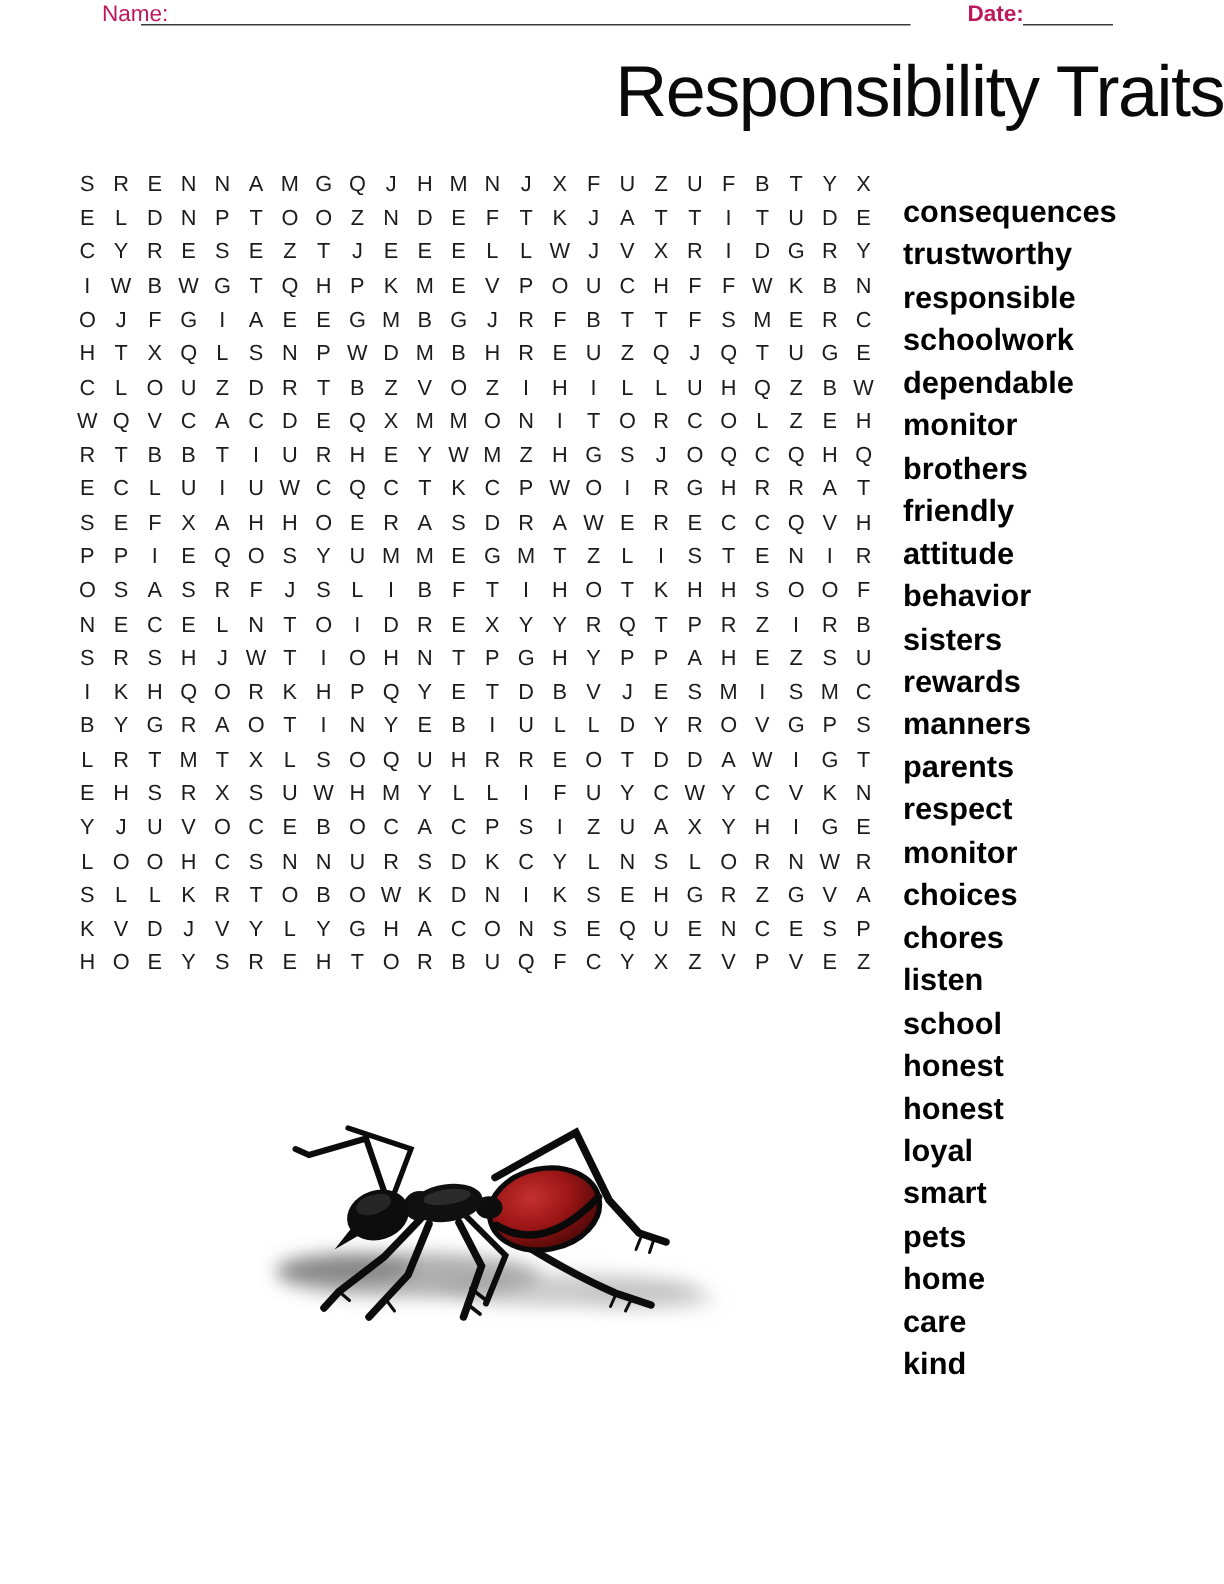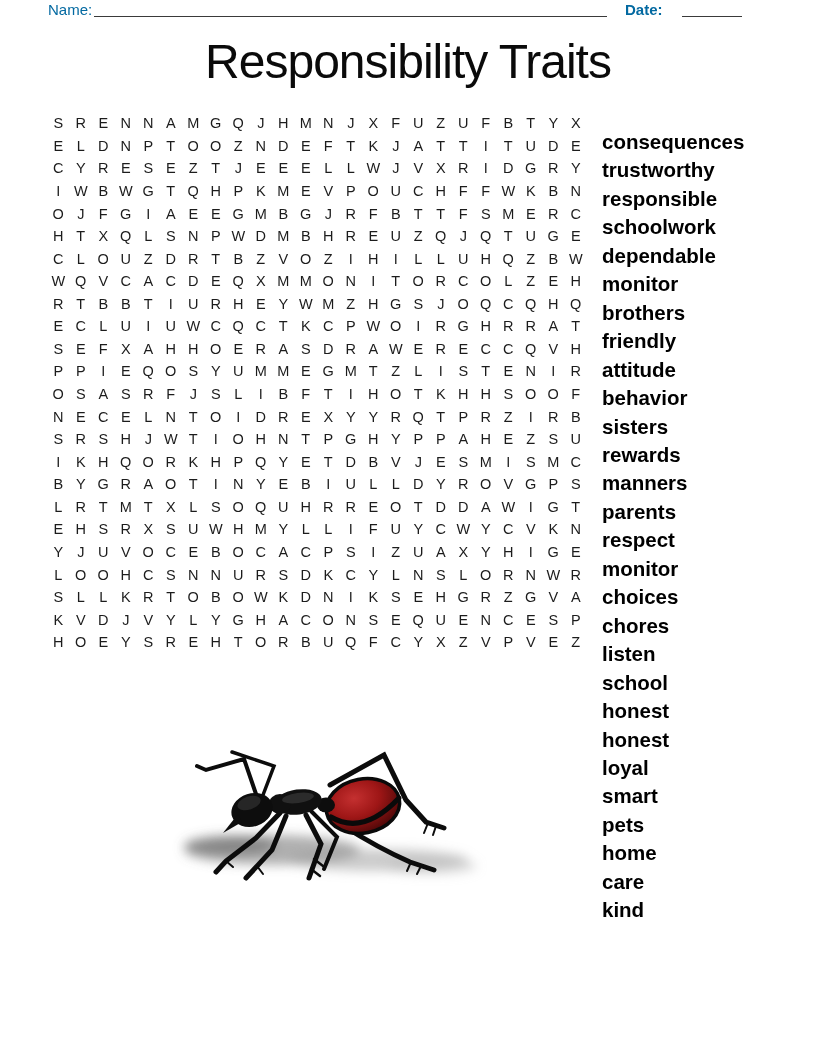--- a/index.html
+++ b/index.html
@@ -11,39 +11,40 @@
     background: #ffffff;
     font-family: "Liberation Sans", sans-serif;
     color: #000;
     overflow: hidden;
   }
   
   .hdr-label {
     position: absolute;
     top: 1px;
     font-size: 15px;
-    color: #0369a1;
+    color: #be185d;
+    margin-left: 20px;
   }
   .name-label { left: 48px; }
   .date-label { left: 625px; font-weight: bold; }
   .blank-line {
     position: absolute;
     top: 16px;
     border-bottom: 1.4px solid #3a3a3a;
     height: 0;
   }
   .name-line { left: 94px; width: 513px; }
   .date-line { left: 682px; width: 60px; }
   
   .title {
     position: absolute;
     top: 34px;
     left: 0;
     width: 816px;
-    text-align: center;
+    text-align: right;
     font-size: 48px;
     font-weight: 500;
     letter-spacing: -1px;
     color: #0a0a0a;
   }
   
   .grid {
     position: absolute;
     left: 47px;
     top: 112px;

